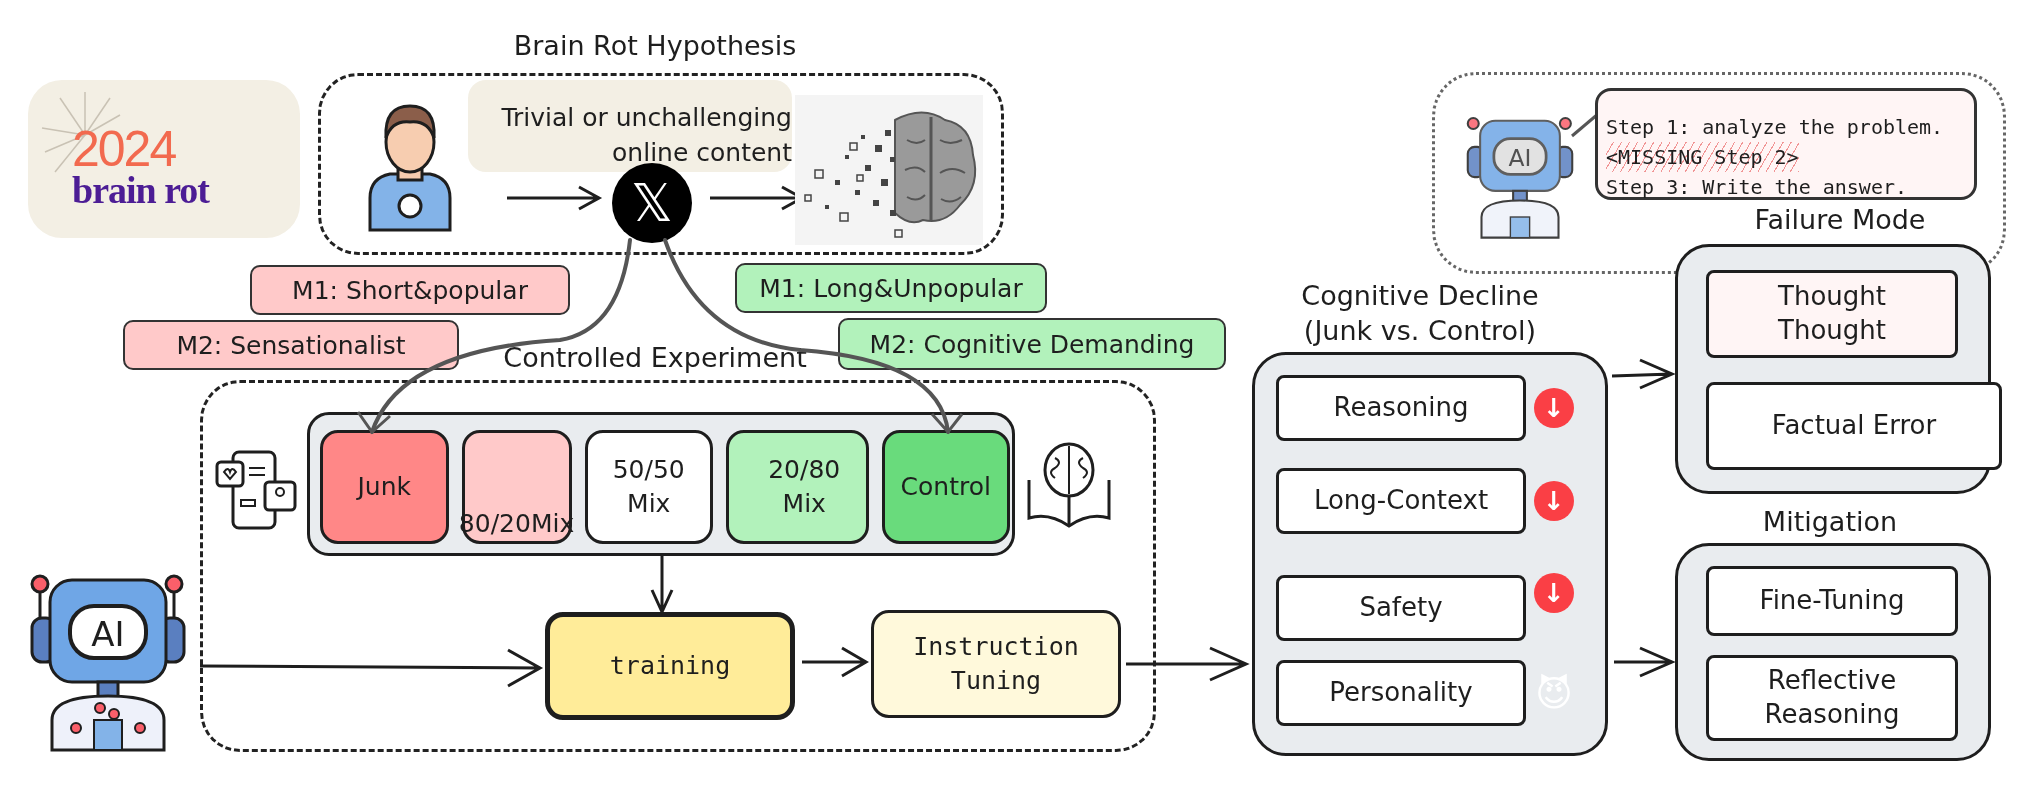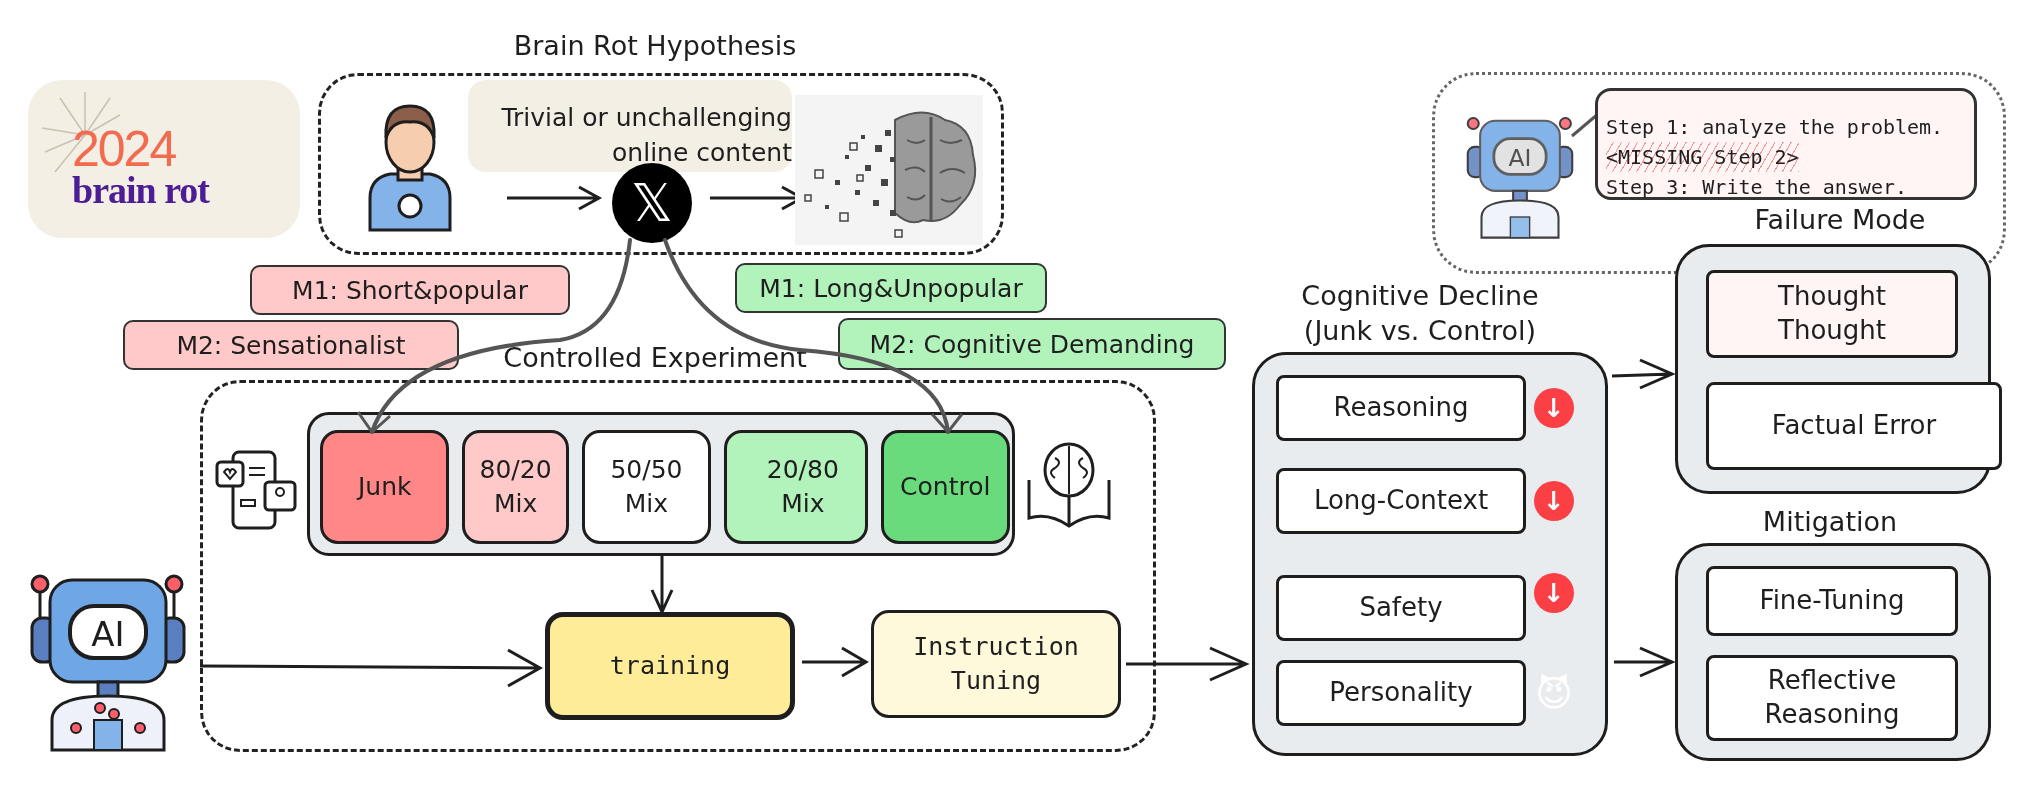--- a/index.html
+++ b/index.html
@@ -110,21 +110,21 @@
   <line x1="34" y1="20" x2="50" y2="20" stroke="#1e1e1e" stroke-width="2"></line>
   <line x1="34" y1="27" x2="50" y2="27" stroke="#1e1e1e" stroke-width="2"></line>
   <rect x="26" y="52" width="14" height="6" fill="none" stroke="#1e1e1e" stroke-width="2"></rect>
 </svg>
 
 <div class="abs panel" style="left:307px;top:412px;width:708px;height:144px;border-radius:22px;"></div>
 <div class="abs" style="left:320px;top:430px;width:690px;height:110px;display:flex;gap:13px;" id="mixrow">
     <div class="box" style="width: 128px; height: 108px; flex-direction: column; font-size: 25px; background: rgb(255, 135, 135);">
       <div>Junk</div>
     </div>
-    <div class="box" style="width: 104px; height: 108px; flex-direction: column; font-size: 25px; background: rgb(255, 201, 201);">
+    <div class="box" style="width: 104px; height: 108px; font-size: 25px; background: rgb(255, 201, 201); align-items: flex-end;">
       <div>80/20</div>
       <div>Mix</div>
     </div>
     <div class="box" style="width: 128px; height: 108px; flex-direction: column; font-size: 25px; background: rgb(255, 255, 255);">
       <div>50/50</div>
       <div>Mix</div>
     </div>
     <div class="box" style="width: 128px; height: 108px; flex-direction: column; font-size: 25px; background: rgb(178, 242, 187); padding-left: 14px;">
       <div>20/80</div>
       <div>Mix</div>

